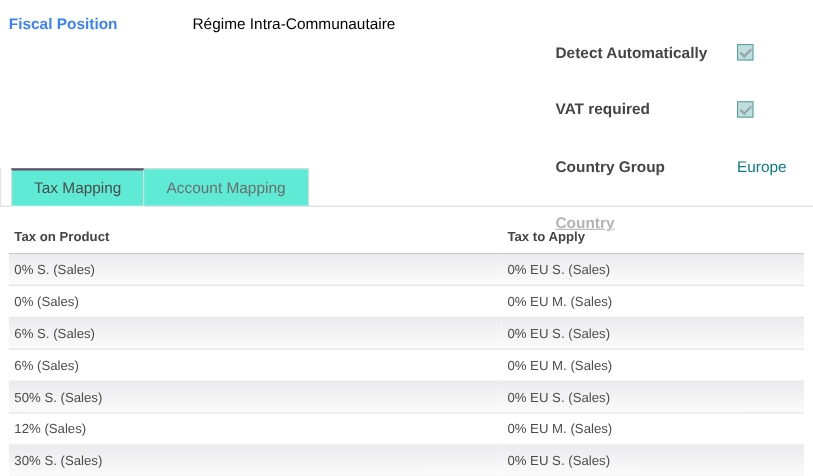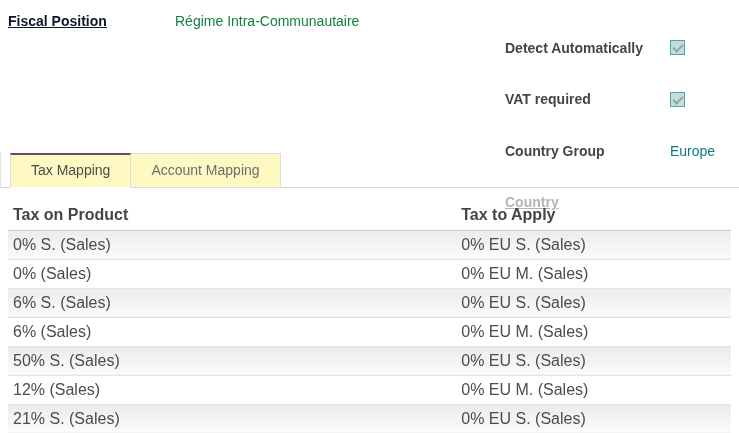--- a/index.html
+++ b/index.html
@@ -3,22 +3,22 @@
 <meta charset="utf-8">
 <style>
   html,body { margin:0; padding:0; background:#fff; }
   body { font-family:"Liberation Sans", sans-serif; }
   .screen {
     position:relative; width:739px; height:433px; background:#fff;
     overflow:hidden; color:#4c4c4c; font-size:14px;
   }
 
   
-  .fiscal-label { position:absolute; left:8px; top:13px; font-weight:700; color:#0f172a;text-decoration:underline; }
-  .fiscal-value { position:absolute; left:175px; top:13px; color:#15803d; }
+  .fiscal-label { position:absolute; left:8px; top:13px; font-weight:700; color:#3b82f6; }
+  .fiscal-value { position:absolute; left:175px; top:13px; color:#000000; }
 
   .right-panel { position:absolute; left:505px; top:10px; width:232px; }
   .field-row { display:flex; align-items:center; height:27.5px;margin-top:24px; }
   .field-label { width:165px; font-weight:700; color:#454545; white-space:nowrap; }
   .field-label.muted { color:#b4b4b4;text-decoration:underline; }
 
   .o-checkbox {
     width:15px; height:15px; box-sizing:border-box; position:relative;
     border:1px solid var(--checkbox-border,#5ba3a1);
     background:var(--checkbox-bg,#bfdedd);
@@ -33,35 +33,35 @@
   .link { color:var(--link-teal,#0f7a82); cursor:pointer; }
 
   
   .tabbar {
     position:absolute; left:0; right:0; top:153px; height:34px;
     border-bottom:1px solid #d9d9d9; border-left:1px solid #e3e3e3;
     box-sizing:content-box; padding-left:9px;
     display:flex; align-items:flex-start;
   }
   .tab {
-    box-sizing:border-box; background:#fef9c3; cursor:pointer; white-space:nowrap;
+    box-sizing:border-box; background:#5eead4; cursor:pointer; white-space:nowrap;
     height:34px; line-height:32px; padding:0 20px; font-size:14px; color:#6d6d6d;
     border:1px solid #dcdcdc; border-bottom:none;
   }
   .tab.active {
     height:35px; line-height:31px; color:#4c4c4c; position:relative; z-index:2;
     border-top:2px solid var(--accent-purple,#6b4a62);
     border-bottom:1px solid #fff;
   }
   .tab + .tab { border-left:none; }
 
   
   .content-table {
     position:absolute; left:8px; top:201px; width:723px;
-    border-collapse:collapse; table-layout:fixed; font-size:16px;
+    border-collapse:collapse; table-layout:fixed; font-size:12px;
   }
   .content-table col.c1 { width:62%; }
   .content-table col.c2 { width:38%; }
   .content-table th {
     height:29px; box-sizing:border-box; text-align:left; font-weight:700;
     color:#454545; padding:0 0 0 5px; border-bottom:1px solid #c9c9c9;
     cursor:pointer;
   }
   .content-table td {
     height:29px; box-sizing:border-box; padding:0 0 0 5px;
@@ -140,19 +140,19 @@
       <td>50% S. (Sales)</td>
       <td>0% EU S. (Sales)</td>
     </tr>
 
     <tr>
       <td>12% (Sales)</td>
       <td>0% EU M. (Sales)</td>
     </tr>
 
     <tr>
-      <td>21% S. (Sales)</td>
+      <td>30% S. (Sales)</td>
       <td>0% EU S. (Sales)</td>
     </tr>
   </tbody>
   </table>
 
 </div>
 
 </body></html>

